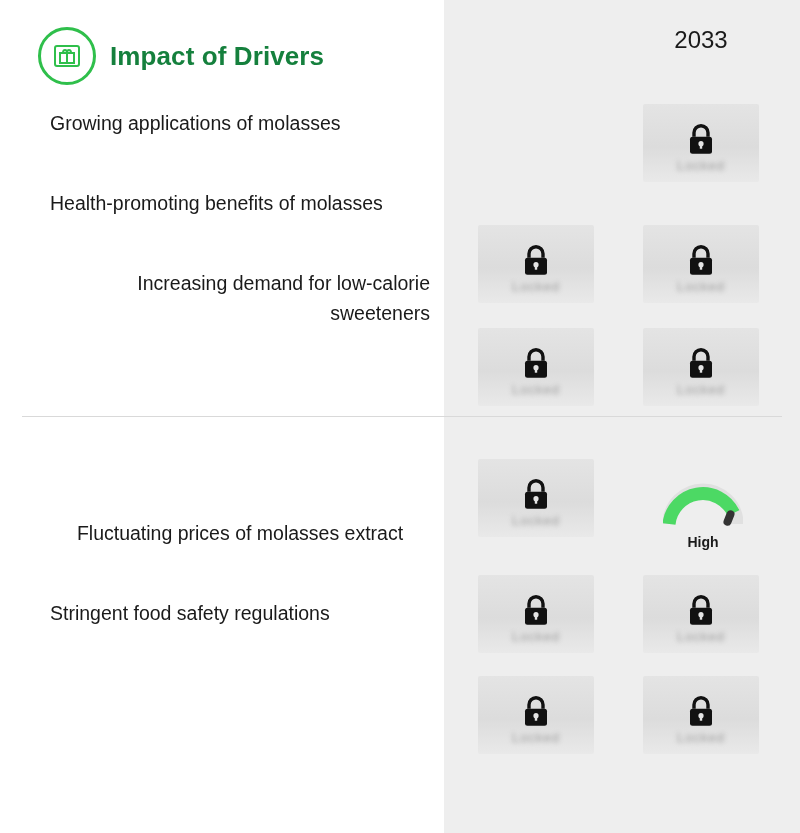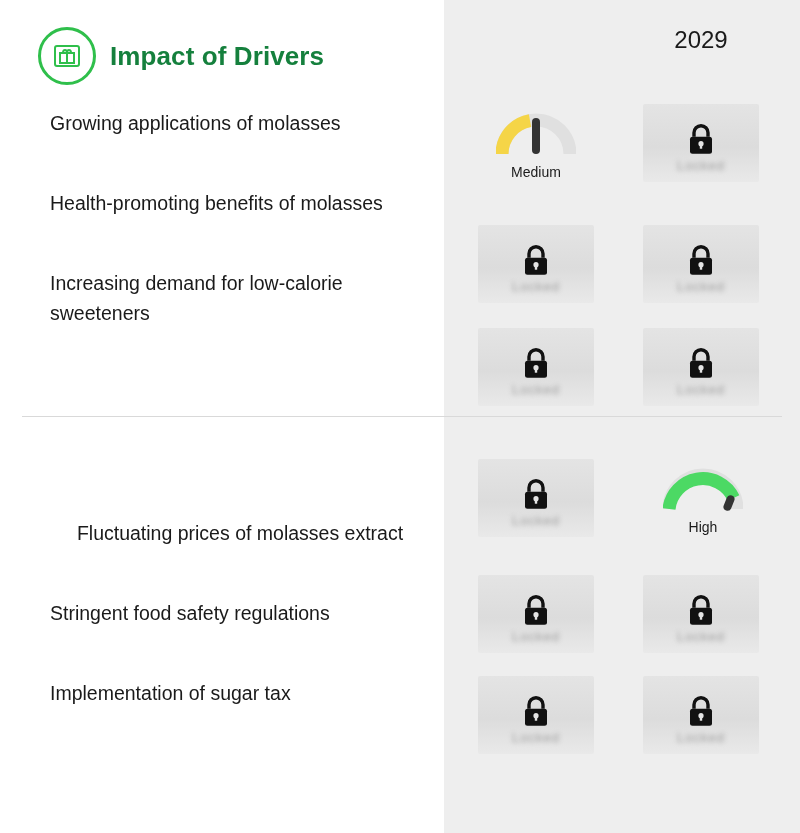--- a/index.html
+++ b/index.html
@@ -137,47 +137,39 @@
 </style>
 </head>
 <body>
 
 <div id="page">
 
   <div class="left-col"></div>
   <div class="grid-panel"></div>
   <div class="section-divider"></div>
 
-  <div class="col-head" style="left:641px; top:26px;">2029</div>
+  <div class="col-head" style="left:641px; top:26px;">2033</div>
 
   <div class="section-head" style="left:38px; top:27px;">
     <span class="head-icon">
       <svg width="32" height="32" viewBox="0 0 32 32" aria-hidden="true">
         <rect x="4" y="6" width="24" height="20" rx="2" fill="none" stroke="#2fbf4b" stroke-width="2"></rect>
         <rect x="9" y="13" width="14" height="10" fill="none" stroke="#2fbf4b" stroke-width="2"></rect>
         <line x1="16" y1="13" x2="16" y2="23" stroke="#2fbf4b" stroke-width="2"></line>
         <path d="M12 13 C12 9, 16 9, 16 13" fill="none" stroke="#2fbf4b" stroke-width="2"></path>
         <path d="M20 13 C20 9, 16 9, 16 13" fill="none" stroke="#2fbf4b" stroke-width="2"></path>
       </svg>
     </span>
     <span class="head-title">Impact of Drivers</span>
   </div>
 
   <div class="item-text" style="left:50px; top:188px;">Health-promoting benefits of molasses</div>
   <div class="item-text" style="left:50px; top:108px;">Growing applications of molasses</div>
-  <div class="item-text" style="left:50px; top:268px;">Increasing demand for low-calorie sweeteners</div>
-
-  <div class="gauge-wrap" style="left:478px; top:110px;">
-    <svg width="80" height="48" viewBox="0 0 80 48" aria-hidden="true">
-      <path d="M6 44 A34 34 0 0 1 74 44" fill="none" stroke="#e0e0e0" stroke-width="13" stroke-linecap="butt"></path>
-      <path d="M6 44 A34 34 0 0 1 34 10.6" fill="none" stroke="#f5d547" stroke-width="13" stroke-linecap="butt"></path>
-      <rect x="36" y="8" width="8" height="36" rx="4" fill="#333333"></rect>
-    </svg>
-    <div class="gauge-label">Medium</div>
-  </div>
+  <div class="item-text" style="left:50px; top:268px;text-align:right;">Increasing demand for low-calorie sweeteners</div>
+
 
   <div class="cell" style="left:643px; top:104px;">
     <div class="locked">
       <span class="lock-glyph">
         <svg width="30" height="34" viewBox="0 0 30 34" aria-hidden="true">
           <path d="M8 15 V11 a7 7 0 0 1 14 0 v4" fill="none" stroke="#111" stroke-width="3.4"></path>
           <rect x="4" y="15" width="22" height="17" rx="2.5" fill="#111"></rect>
           <circle cx="15" cy="22" r="2.6" fill="#e4e4e4"></circle>
           <rect x="13.8" y="22" width="2.4" height="5" fill="#e4e4e4"></rect>
         </svg>
@@ -236,37 +228,36 @@
           <rect x="13.8" y="22" width="2.4" height="5" fill="#e4e4e4"></rect>
         </svg>
       </span>
       <span class="blur-text">Locked</span>
     </div>
   </div>
 
 
   <div class="item-text" style="left:50px; top:518px;text-align:center;">Fluctuating prices of molasses extract</div>
   <div class="item-text" style="left:50px; top:598px;">Stringent food safety regulations</div>
-  <div class="item-text" style="left:50px; top:678px;">Implementation of sugar tax</div>
 
   <div class="cell" style="left:478px; top:459px;">
     <div class="locked">
       <span class="lock-glyph">
         <svg width="30" height="34" viewBox="0 0 30 34" aria-hidden="true">
           <path d="M8 15 V11 a7 7 0 0 1 14 0 v4" fill="none" stroke="#111" stroke-width="3.4"></path>
           <rect x="4" y="15" width="22" height="17" rx="2.5" fill="#111"></rect>
           <circle cx="15" cy="22" r="2.6" fill="#e4e4e4"></circle>
           <rect x="13.8" y="22" width="2.4" height="5" fill="#e4e4e4"></rect>
         </svg>
       </span>
       <span class="blur-text">Locked</span>
     </div>
   </div>
 
-  <div class="gauge-wrap" style="left:645px; top:465px;">
+  <div class="gauge-wrap" style="left:645px; top:480px;font-weight:bold;">
     <svg width="80" height="48" viewBox="0 0 80 48" aria-hidden="true">
       <path d="M6 44 A34 34 0 0 1 74 44" fill="none" stroke="#e0e0e0" stroke-width="13" stroke-linecap="butt"></path>
       <path d="M6 44 A34 34 0 0 1 70.5 33" fill="none" stroke="#4cd964" stroke-width="13" stroke-linecap="butt"></path>
       <rect x="62" y="30" width="8" height="16" rx="4" fill="#333333" transform="rotate(22 66 38)"></rect>
     </svg>
     <div class="gauge-label">High</div>
   </div>
 
   <div class="cell" style="left:478px; top:575px;">
     <div class="locked">

